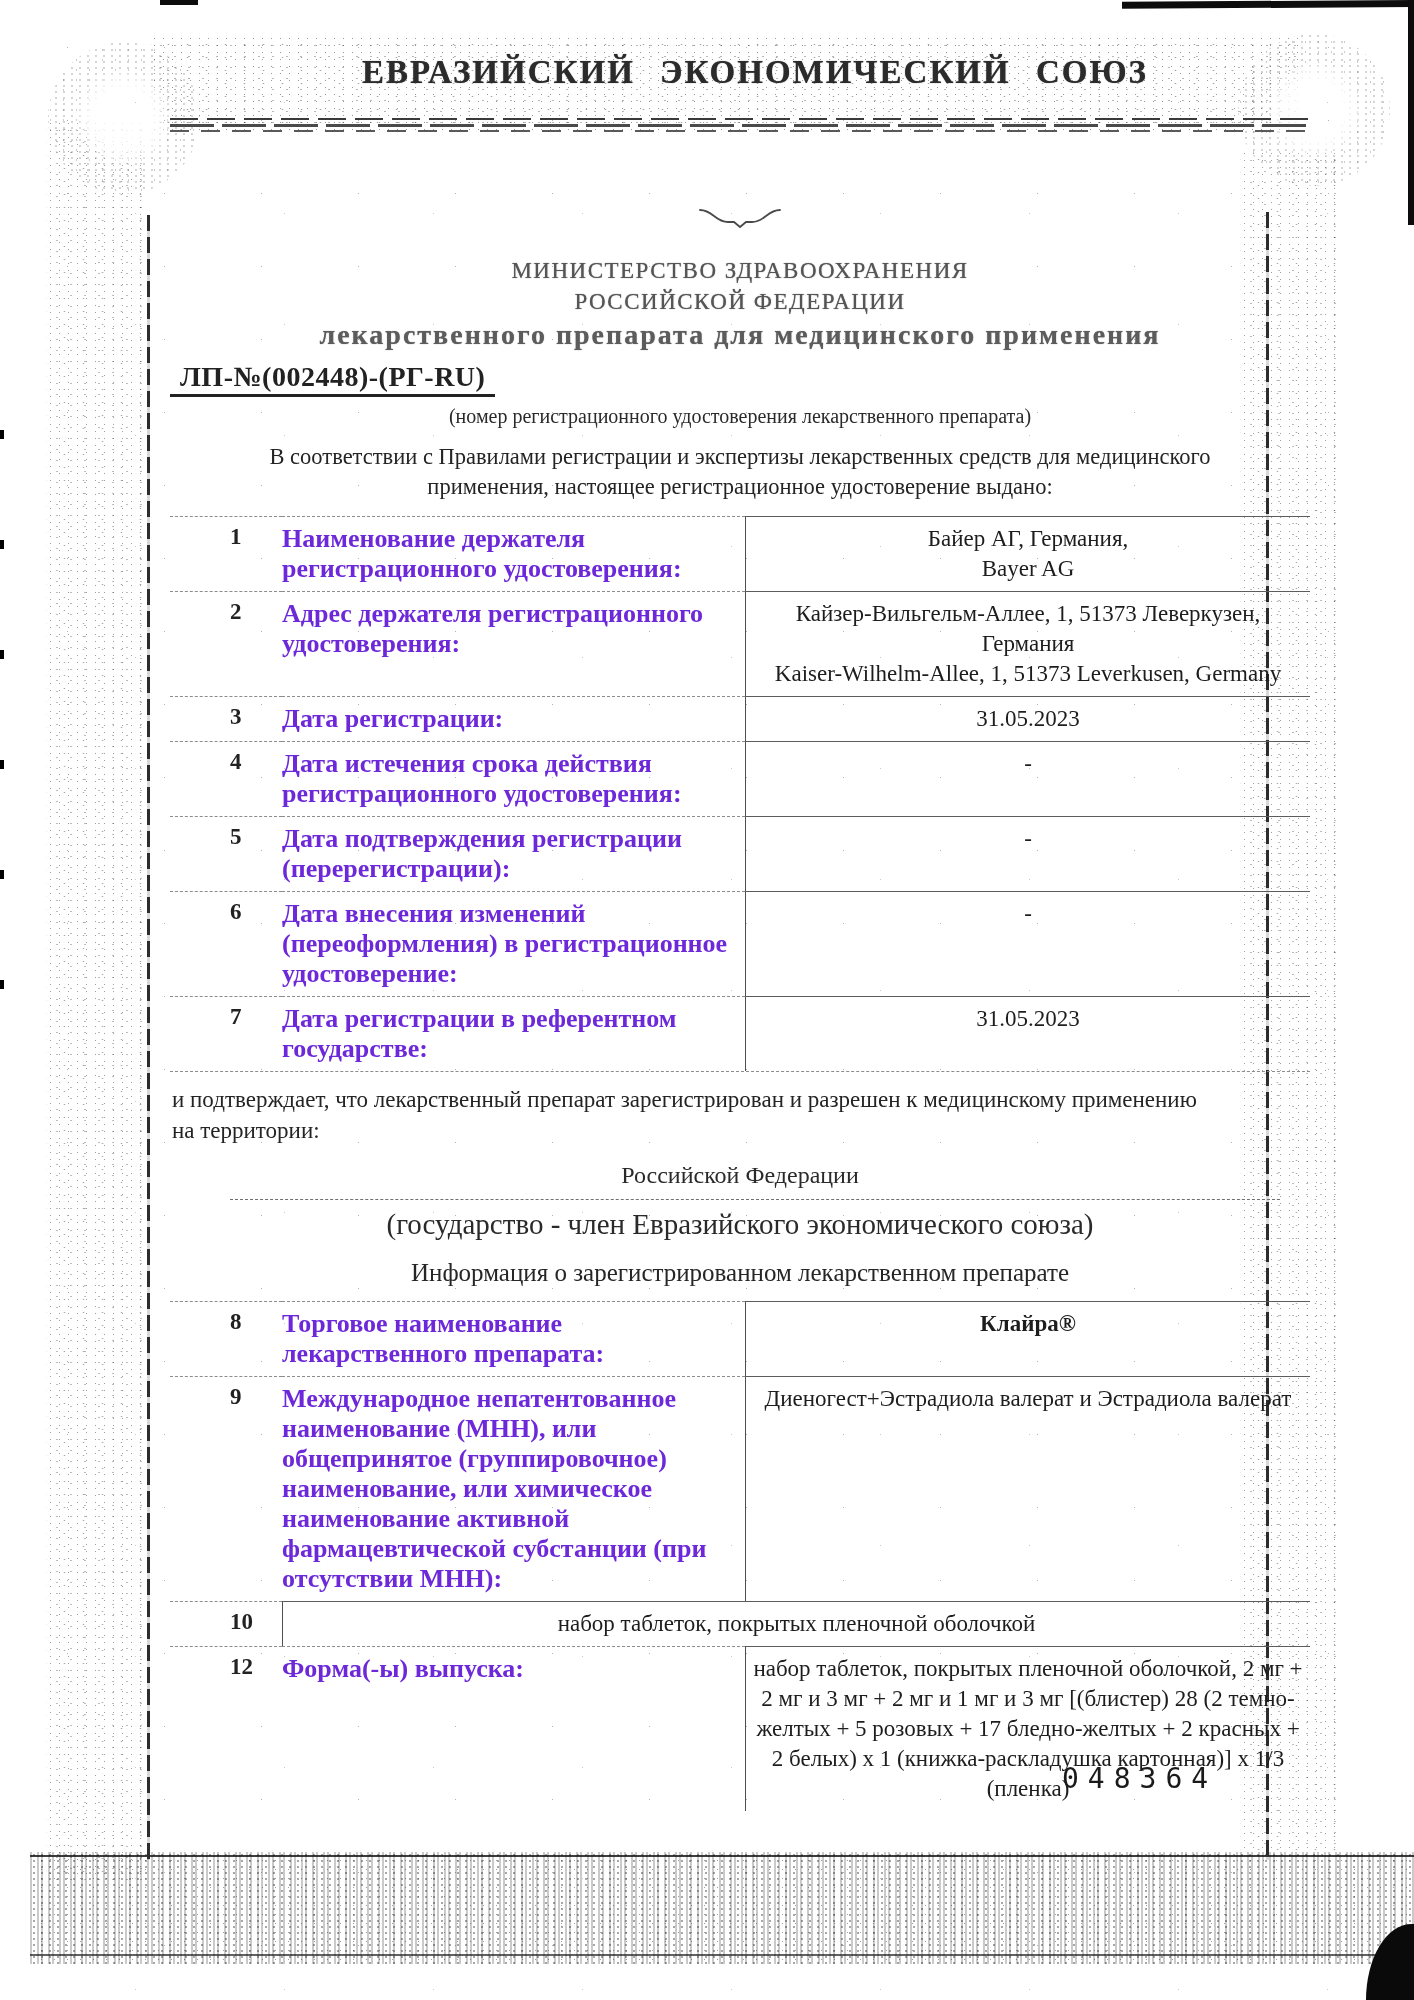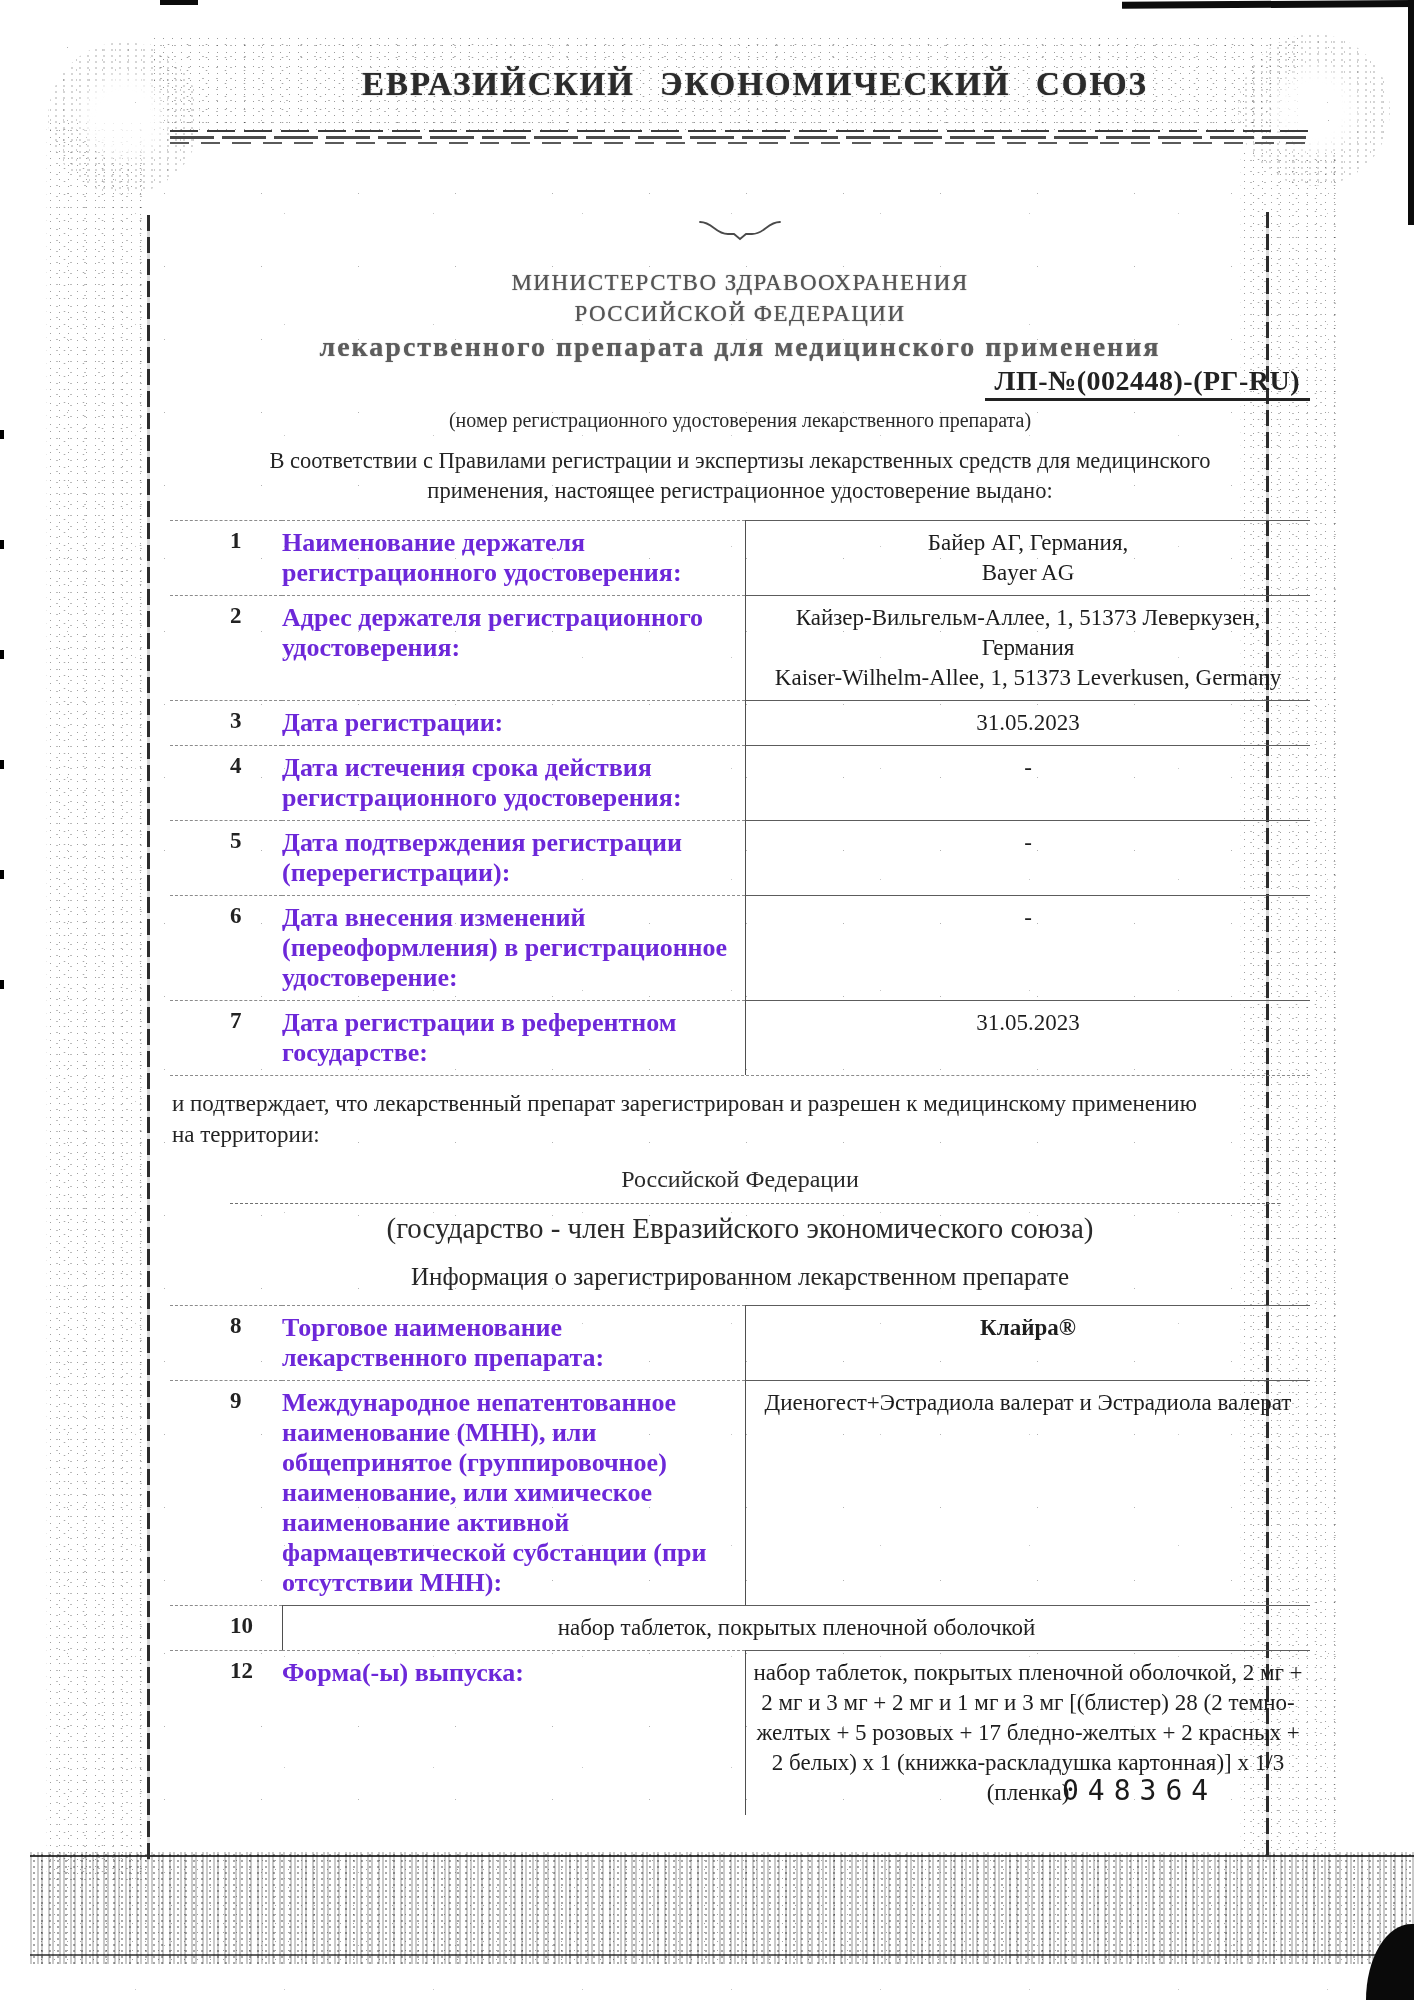--- a/index.html
+++ b/index.html
@@ -62,21 +62,21 @@
   .m-top-right{right:0;top:0;width:292px;height:7px;transform:rotate(-.35deg);transform-origin:right top;}
   .m-right-edge{right:0;top:0;width:6px;height:225px;}
   .m-top-left{left:160px;top:0;width:38px;height:5px;}
   .m-left-edge{left:0;top:430px;width:4px;height:560px;background:repeating-linear-gradient(180deg,#000 0 9px,transparent 9px 110px);}
   .corner-curl{
     position:absolute;right:0;bottom:0;width:48px;height:76px;background:#0a0a0a;z-index:3;
     border-top-left-radius:95% 100%;
   }
 
   
-  .content{position:absolute;left:170px;top:52px;width:1140px;z-index:2;}
+  .content{position:absolute;left:170px;top:40px;width:1140px;z-index:2;}
   .union-title{
     margin:14px 0 0 30px;font-size:33px;font-weight:bold;color:#2b2b2b;
     letter-spacing:2px;word-spacing:15px;text-align:center;
     text-shadow:0 0 1px rgba(60,60,60,.8);
   }
   .band-rule{
     margin-top:26px;height:16px;
     background-image:
       repeating-linear-gradient(90deg,#3a3a3a 0 28px,transparent 28px 37px),
       repeating-linear-gradient(90deg,#4a4a4a 0 44px,transparent 44px 52px),
@@ -92,21 +92,21 @@
     text-shadow:0 0 1px rgba(90,90,90,.9);
   }
   .doc-title{
     margin-top:18px;font-size:28px;font-weight:bold;color:#545454;
     letter-spacing:1px;text-align:center;text-shadow:0 0 1px rgba(100,100,100,.9);
   }
   .doc-subtitle{
     margin-top:2px;font-size:28px;font-weight:bold;color:#5c5c5c;
     letter-spacing:2px;text-align:center;text-shadow:0 0 1px rgba(110,110,110,.9);
   }
-  .reg-number{margin-top:2px;text-align:right;}
+  .reg-number{margin-top:10px;text-align:left;}
   .reg-number span{
     display:inline-block;font-size:28px;font-weight:bold;color:#222;
     border-bottom:3px solid #222;padding:0 10px 1px 10px;letter-spacing:.5px;
   }
   .reg-caption{margin-top:8px;font-size:20px;color:#2a2a2a;text-align:center;}
   .intro{
     margin:14px 10px 0 10px;font-size:22.5px;line-height:30px;color:#242424;
     text-align:center;white-space:pre-line;
   }
   

